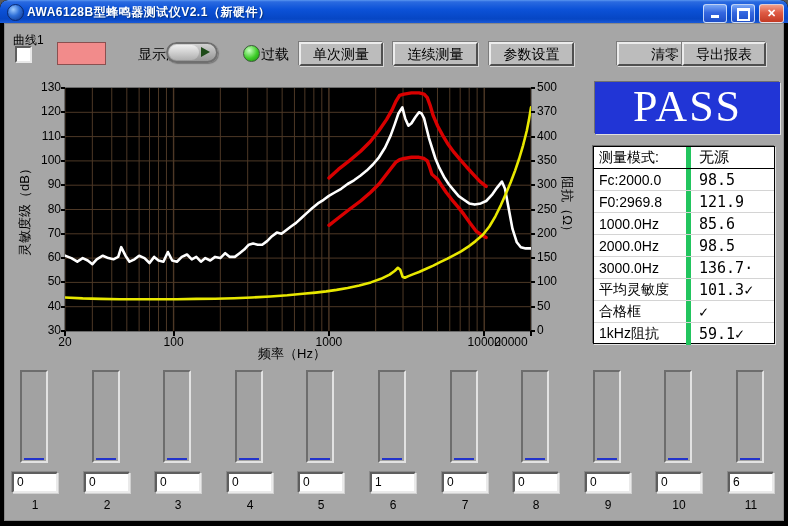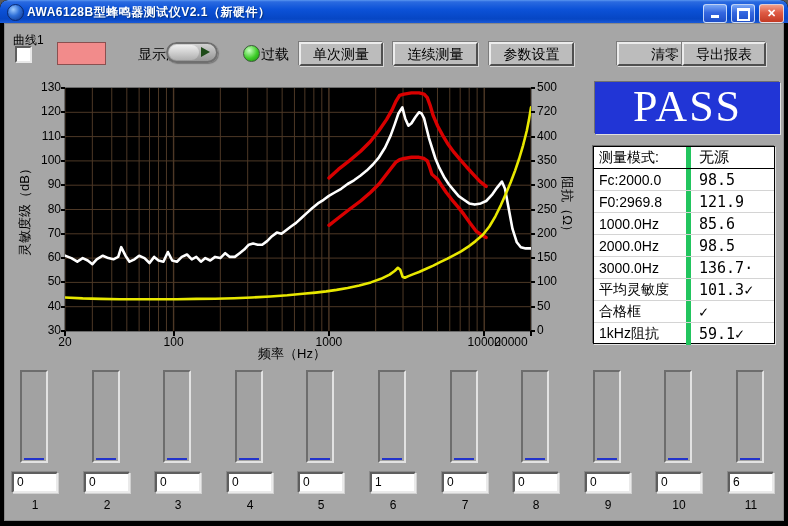--- a/index.html
+++ b/index.html
@@ -181,21 +181,21 @@
             <div class="tick" style="left: 30px; top: 250.1px; width: 31px; text-align: right;">60</div>
             <div class="tickmark" style="left: 61px; top: 257.1px; width: 4px; height: 2px;"></div>
             <div class="tick" style="left: 30px; top: 274.4px; width: 31px; text-align: right;">50</div>
             <div class="tickmark" style="left: 61px; top: 281.4px; width: 4px; height: 2px;"></div>
             <div class="tick" style="left: 30px; top: 298.7px; width: 31px; text-align: right;">40</div>
             <div class="tickmark" style="left: 61px; top: 305.7px; width: 4px; height: 2px;"></div>
             <div class="tick" style="left: 30px; top: 323px; width: 31px; text-align: right;">30</div>
             <div class="tickmark" style="left: 61px; top: 330px; width: 4px; height: 2px;"></div>
             <div class="tick" style="left: 537px; top: 80px; width: 34px; text-align: left;">500</div>
             <div class="tickmark" style="left: 531px; top: 87px; width: 4px; height: 2px;"></div>
-            <div class="tick" style="left: 537px; top: 104.3px; width: 34px; text-align: left;">720</div>
+            <div class="tick" style="left: 537px; top: 104.3px; width: 34px; text-align: left;">370</div>
             <div class="tickmark" style="left: 531px; top: 111.3px; width: 4px; height: 2px;"></div>
             <div class="tick" style="left: 537px; top: 128.6px; width: 34px; text-align: left;">400</div>
             <div class="tickmark" style="left: 531px; top: 135.6px; width: 4px; height: 2px;"></div>
             <div class="tick" style="left: 537px; top: 152.9px; width: 34px; text-align: left;">350</div>
             <div class="tickmark" style="left: 531px; top: 159.9px; width: 4px; height: 2px;"></div>
             <div class="tick" style="left: 537px; top: 177.2px; width: 34px; text-align: left;">300</div>
             <div class="tickmark" style="left: 531px; top: 184.2px; width: 4px; height: 2px;"></div>
             <div class="tick" style="left: 537px; top: 201.5px; width: 34px; text-align: left;">250</div>
             <div class="tickmark" style="left: 531px; top: 208.5px; width: 4px; height: 2px;"></div>
             <div class="tick" style="left: 537px; top: 225.8px; width: 34px; text-align: left;">200</div>

